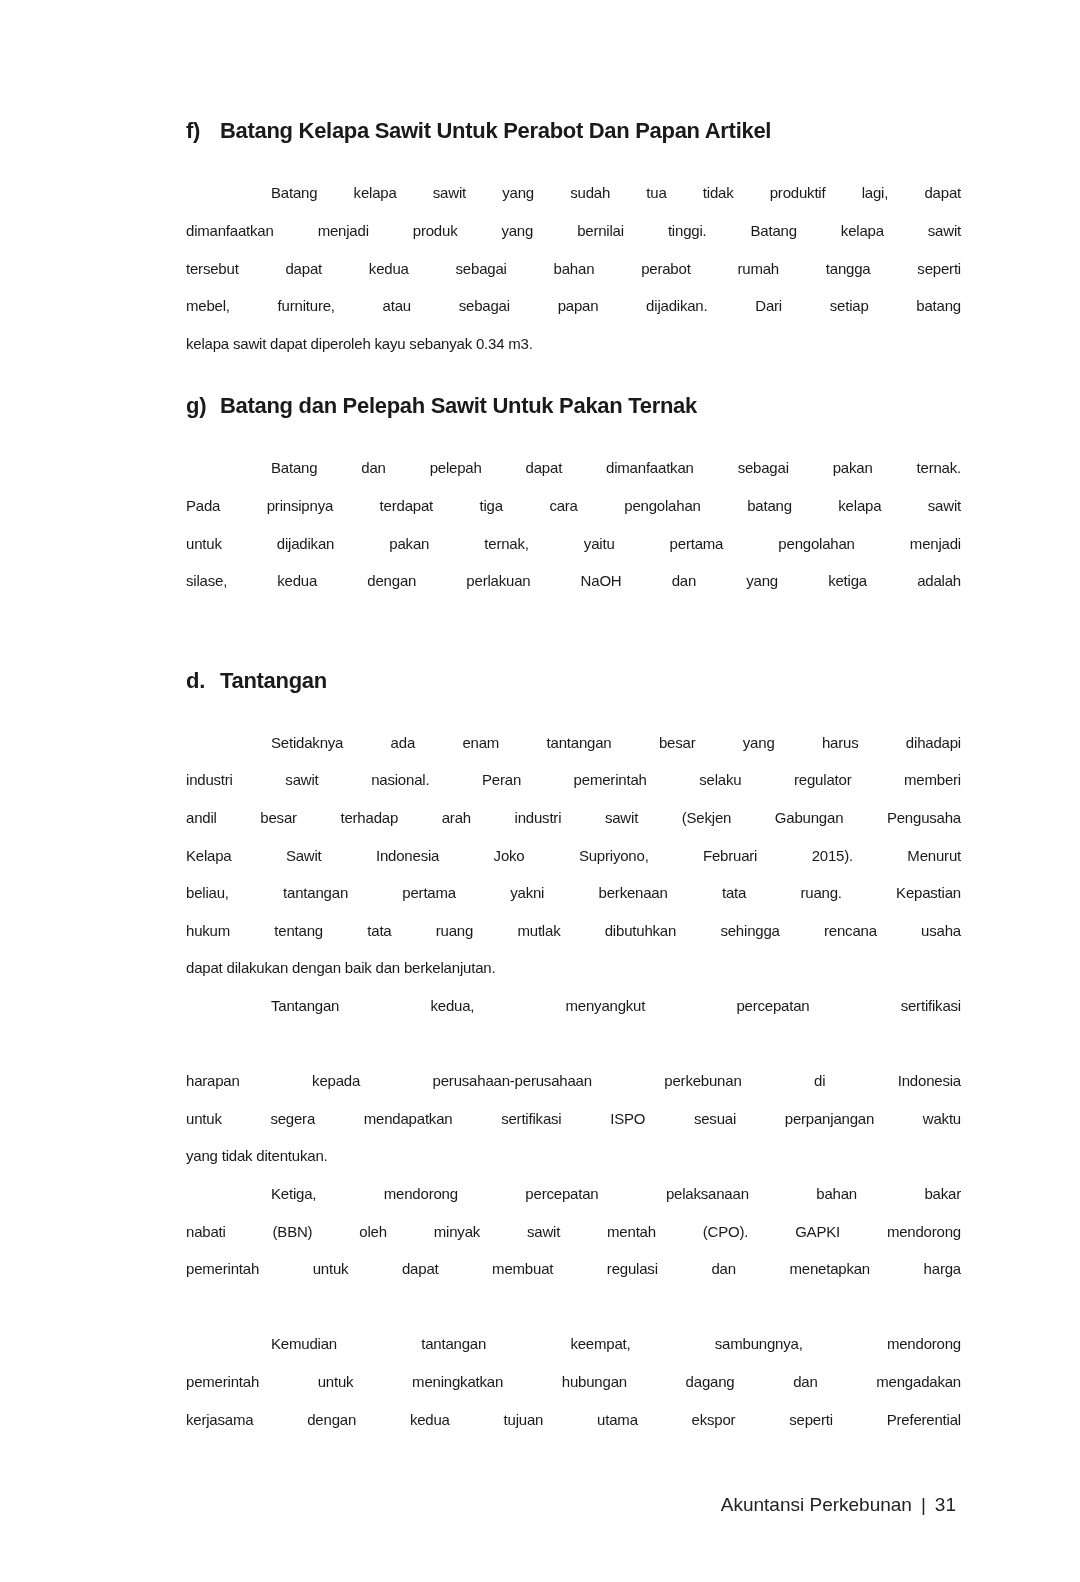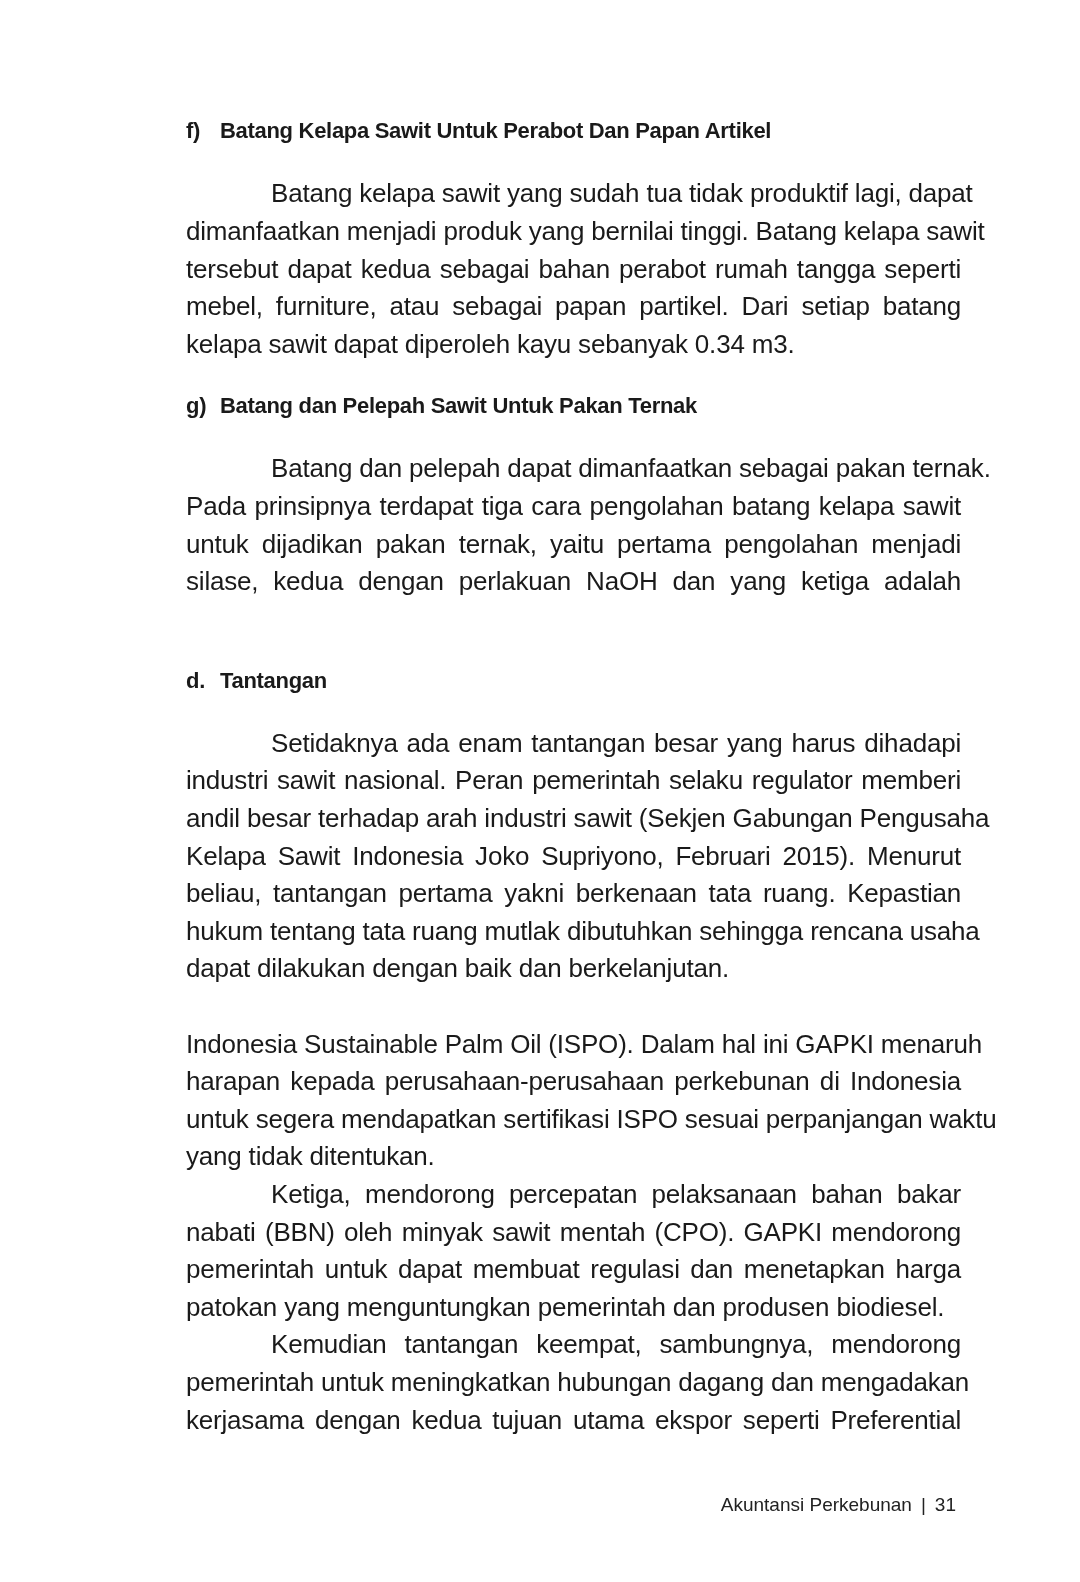--- a/index.html
+++ b/index.html
@@ -2,40 +2,40 @@
 <html><head>
 <meta charset="utf-8">
 <style>
   html, body { margin: 0; padding: 0; background: #ffffff; }
   body { width: 1080px; height: 1582px; position: relative; overflow: hidden;
          font-family: "Liberation Sans", sans-serif; color: #1a1a1a; }
   .page { position: absolute; left: 12px; top: 0; width: 1080px; height: 1166px; }
   .heading { position: absolute; left: 174px; font-weight: bold; font-size: 22px;
              letter-spacing: -0.3px; line-height: 30px; white-space: nowrap; }
   .heading .marker { display: inline-block; width: 34px; }
-  .line { position: absolute; left: 174px; width: 775px; font-size: 26px; line-height: 30px;
+  .line { position: absolute; left: 174px; width: 775px; font-size: 15px; line-height: 30px;
           text-align: justify; text-align-last: justify; white-space: nowrap; letter-spacing: -0.2px; }
   .line.indent { left: 259px; width: 690px; }
   .line.last { text-align-last: left; }
   .footer { position: absolute; right: 136px; top: 1492px; font-size: 19px; line-height: 26px;
             white-space: nowrap; color: #222; text-align: center; }
   .footer .sep { display: inline-block; margin: 0 9px; }
 </style>
 </head>
 <body>
 
 <div class="page">
 
   <div class="heading" style="top:116px">
     <span class="marker">f)</span><span>Batang Kelapa Sawit Untuk Perabot Dan Papan Artikel</span>
   </div>
   <div class="line indent" style="top:178px">Batang kelapa sawit yang sudah tua tidak produktif lagi, dapat</div>
   <div class="line" style="top:216px">dimanfaatkan menjadi produk yang bernilai tinggi. Batang kelapa sawit</div>
   <div class="line" style="top:254px">tersebut dapat kedua sebagai bahan perabot rumah tangga seperti</div>
-  <div class="line" style="top:291px">mebel, furniture, atau sebagai papan partikel. Dari setiap batang</div>
+  <div class="line" style="top:291px">mebel, furniture, atau sebagai papan dijadikan. Dari setiap batang</div>
   <div class="line last" style="top:329px">kelapa sawit dapat diperoleh kayu sebanyak 0.34 m3.</div>
 
   <div class="heading" style="top:391px">
     <span class="marker">g)</span><span>Batang dan Pelepah Sawit Untuk Pakan Ternak</span>
   </div>
   <div class="line indent" style="top:453px">Batang dan pelepah dapat dimanfaatkan sebagai pakan ternak.</div>
   <div class="line" style="top:491px">Pada prinsipnya terdapat tiga cara pengolahan batang kelapa sawit</div>
   <div class="line" style="top:529px">untuk dijadikan pakan ternak, yaitu pertama pengolahan menjadi</div>
   <div class="line" style="top:566px">silase, kedua dengan perlakuan NaOH dan yang ketiga adalah</div>
 
@@ -44,29 +44,28 @@
   </div>
 
   <div class="line indent" style="top:728px">Setidaknya ada enam tantangan besar yang harus dihadapi</div>
   <div class="line" style="top:765px">industri sawit nasional. Peran pemerintah selaku regulator memberi</div>
   <div class="line" style="top:803px">andil besar terhadap arah industri sawit (Sekjen Gabungan Pengusaha</div>
   <div class="line" style="top:841px">Kelapa Sawit Indonesia Joko Supriyono, Februari 2015). Menurut</div>
   <div class="line" style="top:878px">beliau, tantangan pertama yakni berkenaan tata ruang. Kepastian</div>
   <div class="line" style="top:916px">hukum tentang tata ruang mutlak dibutuhkan sehingga rencana usaha</div>
   <div class="line last" style="top:953px">dapat dilakukan dengan baik dan berkelanjutan.</div>
 
-  <div class="line" style="top:1029px">Indonesia Sustainable Palm Oil (ISPO). Dalam hal ini GAPKI menaruh</div>
+  <div class="line indent" style="top:991px">Tantangan kedua, menyangkut percepatan sertifikasi</div>
   <div class="line" style="top:1066px">harapan kepada perusahaan-perusahaan perkebunan di Indonesia</div>
   <div class="line" style="top:1104px">untuk segera mendapatkan sertifikasi ISPO sesuai perpanjangan waktu</div>
   <div class="line last" style="top:1141px">yang tidak ditentukan.</div>
 
   <div class="line indent" style="top:1179px">Ketiga, mendorong percepatan pelaksanaan bahan bakar</div>
   <div class="line" style="top:1217px">nabati (BBN) oleh minyak sawit mentah (CPO). GAPKI mendorong</div>
   <div class="line" style="top:1254px">pemerintah untuk dapat membuat regulasi dan menetapkan harga</div>
-  <div class="line last" style="top:1292px">patokan yang menguntungkan pemerintah dan produsen biodiesel.</div>
 
   <div class="line indent" style="top:1329px">Kemudian tantangan keempat, sambungnya, mendorong</div>
   <div class="line" style="top:1367px">pemerintah untuk meningkatkan hubungan dagang dan mengadakan</div>
   <div class="line" style="top:1405px">kerjasama dengan kedua tujuan utama ekspor seperti Preferential</div>
 
   <div class="footer">
     <span>Akuntansi Perkebunan</span><span class="sep">|</span><span>31</span>
   </div>
 </div>
 

